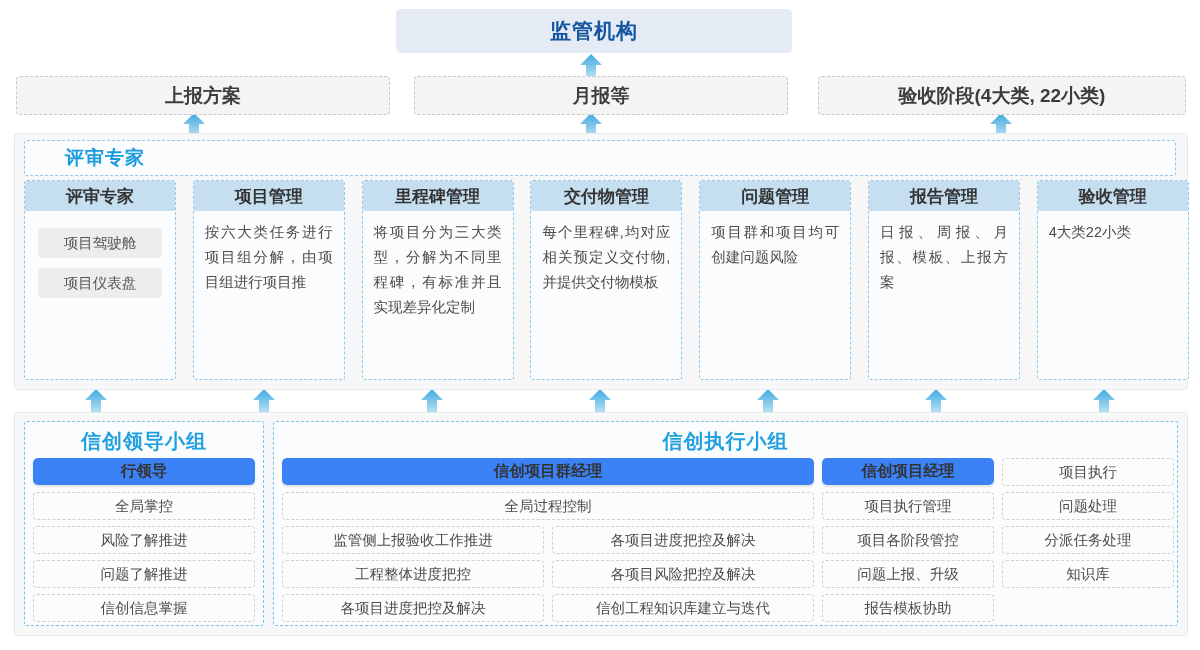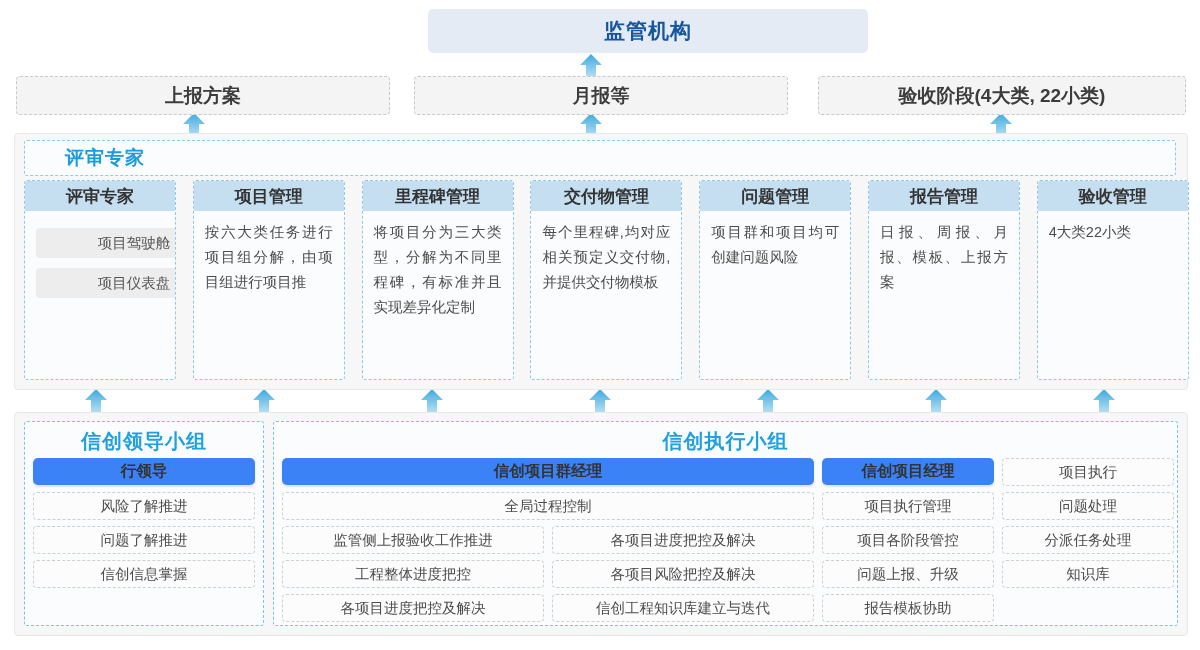--- a/index.html
+++ b/index.html
@@ -11,21 +11,21 @@
     overflow:hidden;
   }
   .canvas{position:relative;width:1200px;height:650px;}
 
   
   .arrow{position:absolute;width:22px;height:28px;}
   .arrow svg{display:block;width:100%;height:100%;}
 
   
   .regulator{
-    position:absolute;left:428px;top:9px;width:440px;height:44px;
+    position:absolute;left:396px;top:9px;width:396px;height:44px;
     background:#e4ebf5;border-radius:5px;
     display:flex;align-items:center;justify-content:center;
     font-size:21px;font-weight:bold;color:#1456a0;letter-spacing:1px;
   }
 
   
   .topbox{
     position:absolute;top:76px;height:37px;
     background:#f4f4f4;border:1px dashed #c9c9c9;border-radius:4px;
     display:flex;align-items:center;justify-content:center;
@@ -67,21 +67,21 @@
   .mcol-para{
     font-size:14.5px;line-height:25px;color:#4c4c4c;
     text-align:justify;text-justify:inter-ideograph;
     margin:0 0 16px 0;
   }
   .mcol-para:last-child{margin-bottom:0;}
   .tag{
     margin:10px auto 0 auto;height:30px;width:124px;
     background:#ededed;border-radius:4px;
     display:flex;align-items:center;justify-content:center;
-    font-size:14.5px;color:#555;padding-left:36px;
+    font-size:14.5px;color:#555;
   }
   .tag-wrap{padding-top:7px;}
 
   
   .bot-wrap{
     position:absolute;left:14px;top:412px;width:1172px;height:222px;
     background:#f7f7f7;border:1px solid #e8e8e8;border-radius:4px;
   }
   .bgroup{
     position:absolute;top:8px;height:205px;
@@ -299,20 +299,21 @@
       </div>
   </div>
 
   <div class="bot-wrap">
     <div id="bot-groups">
         <div class="bgroup" id="bgroup-0" style="left: 9px; width: 240px;">
           <div class="bgroup-title">信创领导小组</div>
           <div class="bcols">
             <div class="bcol" style="width: 222px;">
               <div class="bhead">行领导</div>
+              <div class="bitem">全局掌控</div>
               <div class="bitem">风险了解推进</div>
               <div class="bitem">问题了解推进</div>
               <div class="bitem">信创信息掌握</div>
             </div>
           </div>
         </div>
         <div class="bgroup" id="bgroup-1" style="left: 258px; width: 905px;">
           <div class="bgroup-title">信创执行小组</div>
           <div class="bcols">
             <div class="bcol" style="width: 532px;">

